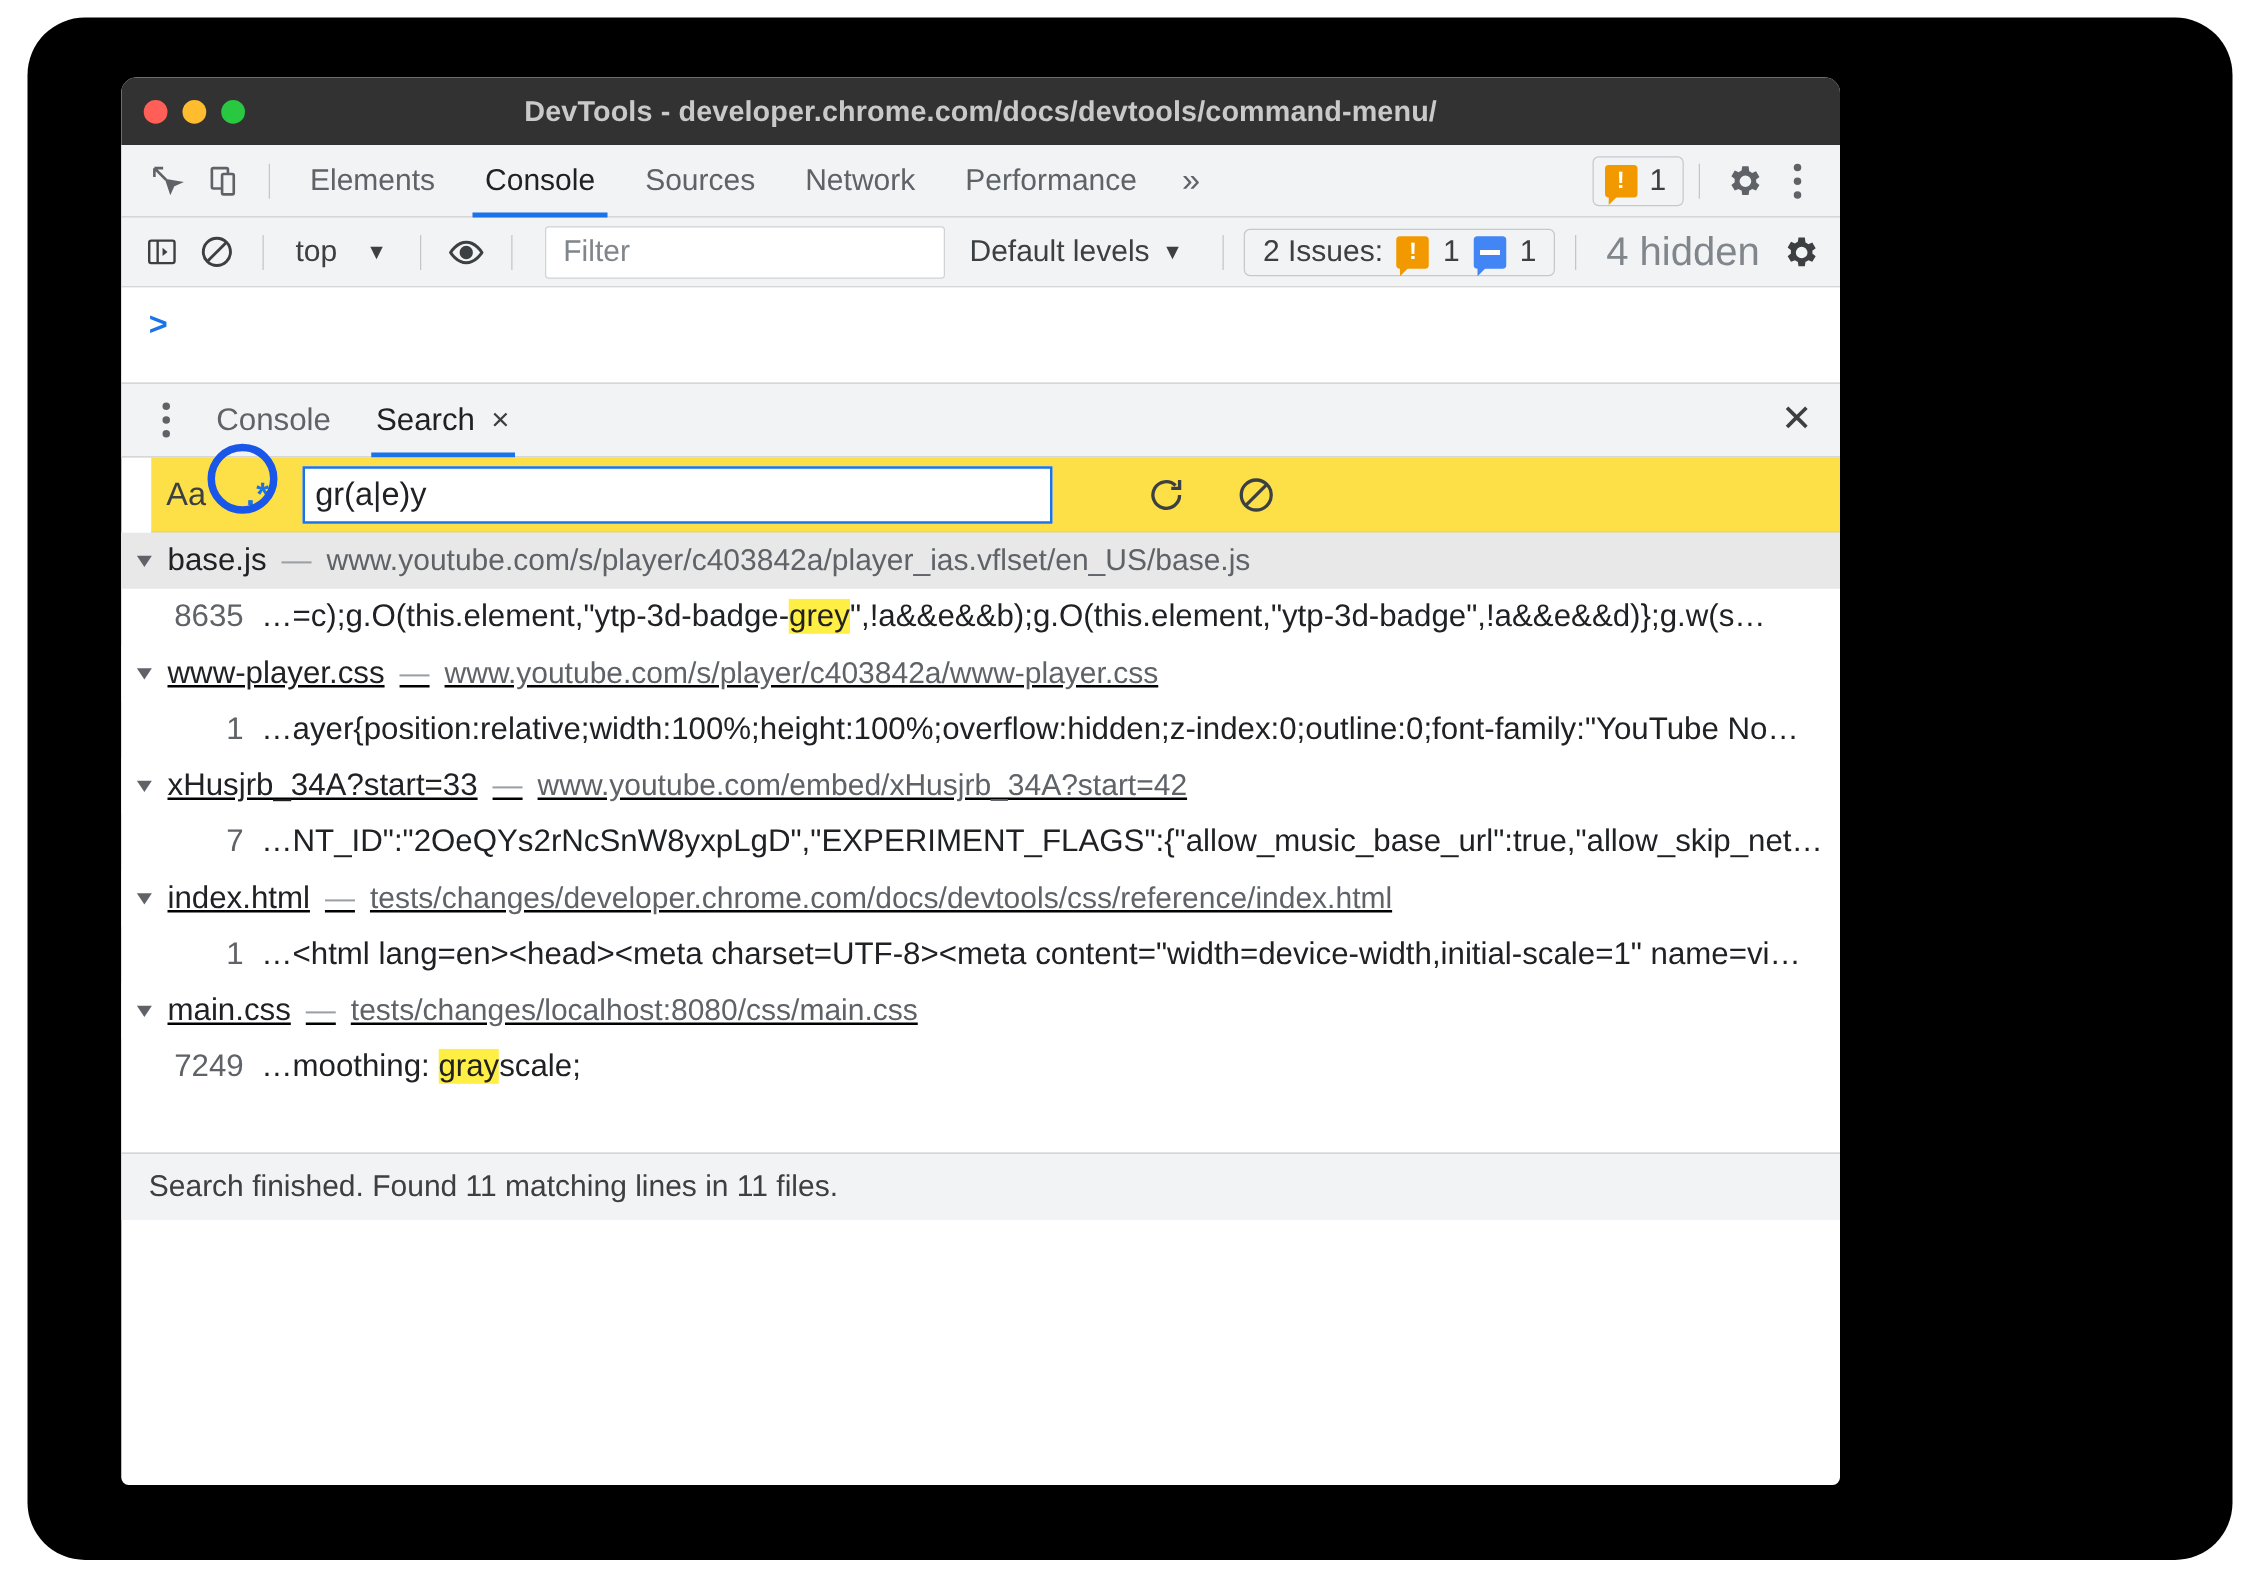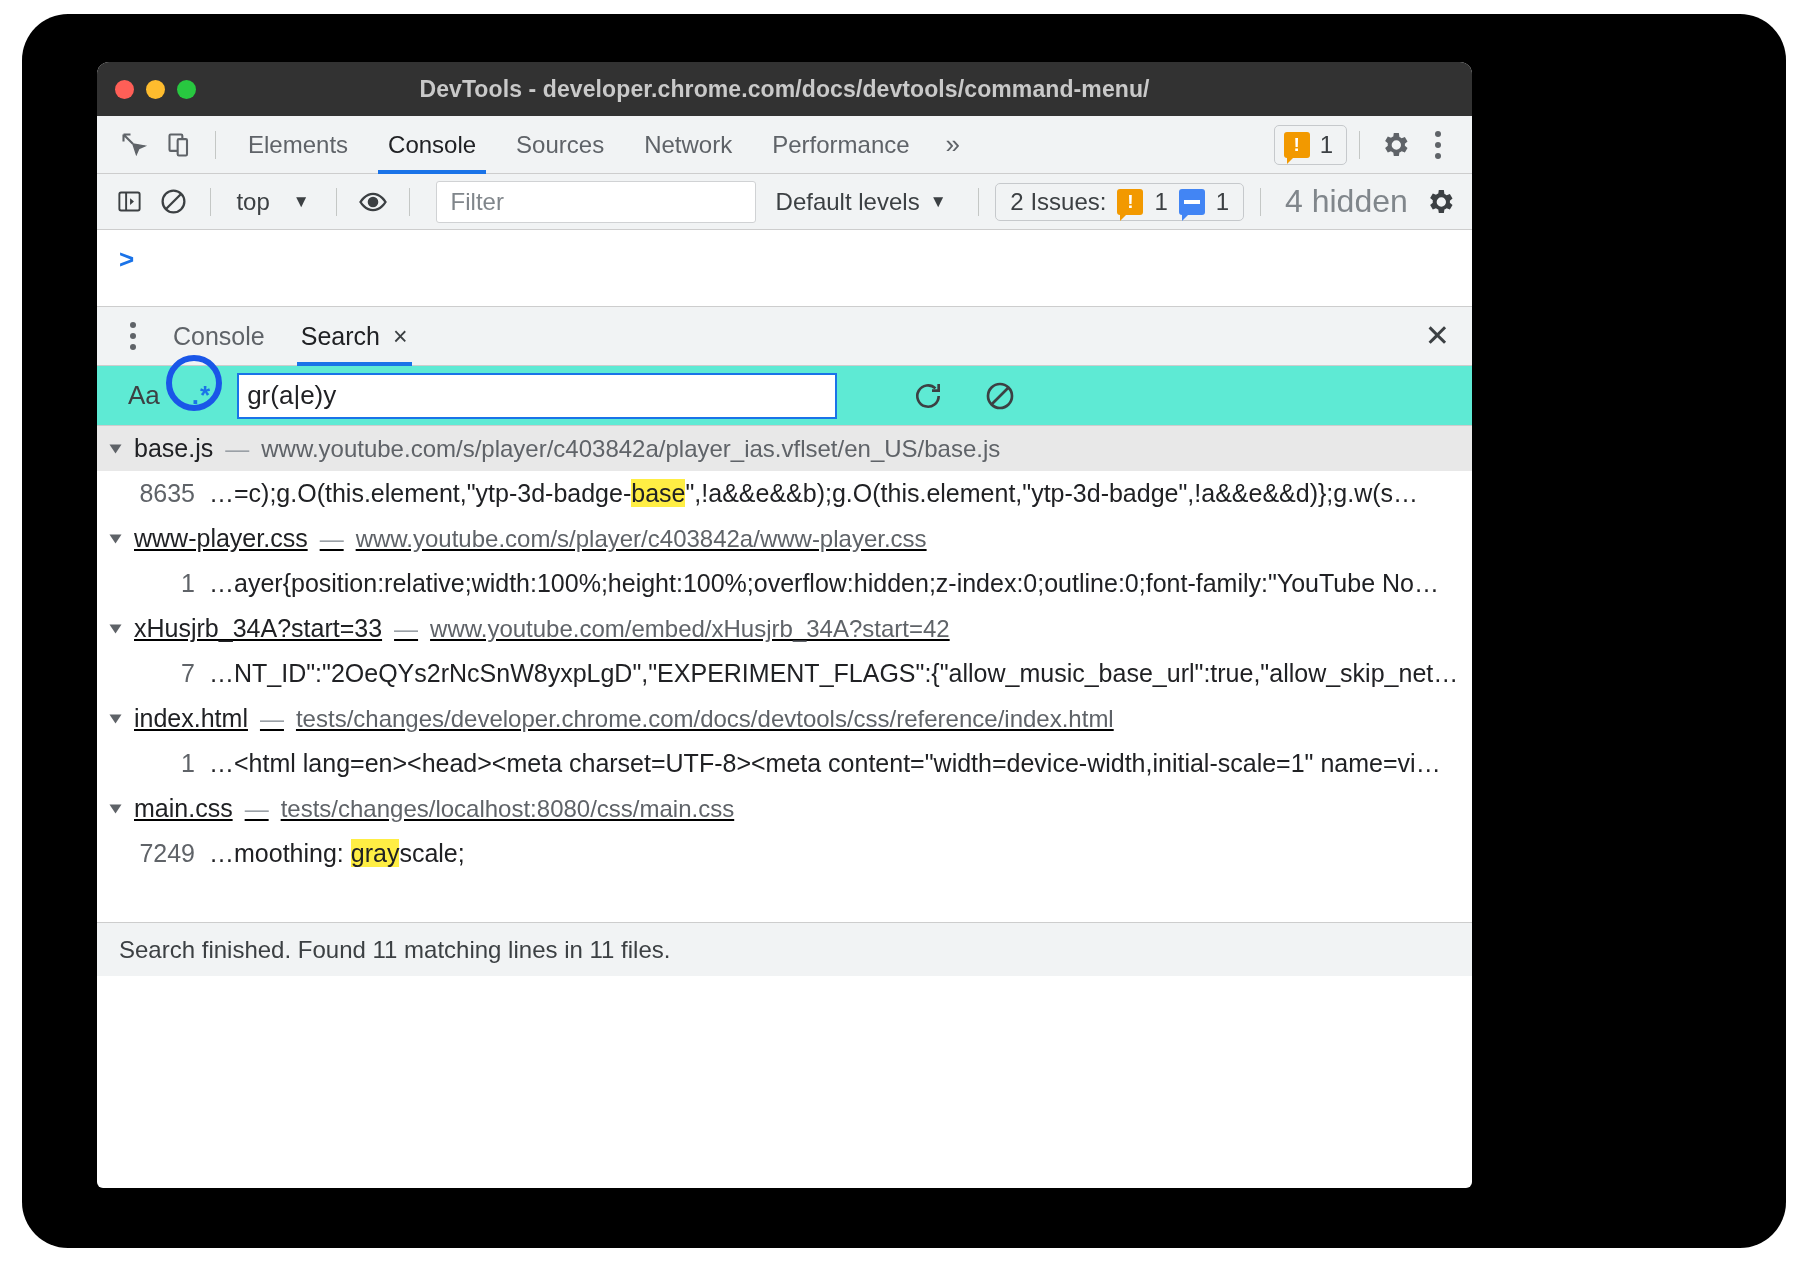--- a/index.html
+++ b/index.html
@@ -233,26 +233,27 @@
   }
   .dtab .xclose { font-size: 25px; color: #3c4043; }
   .drawer-close {
     margin-left: auto; margin-right: 22px;
     font-size: 30px; color: #3c4043;
     line-height: 1;
   }
   
   .searchbar {
     height: 60px;
-    background: #5eead4;
+    background: #fde047;
     border-bottom: 1px solid #cdcdcd;
     display: flex; align-items: center;
-    padding-left: 21px;
+    padding-left: 2px;
     gap: 10px;
     position: relative;
+    margin-left: 24px;
   }
   .aa-btn {
     font-size: 26px; color: #3c4043;
     padding: 2px 10px;
   }
   .regex-btn {
     font-size: 26px; color: #1a73e8;
     font-weight: bold;
     padding: 2px 12px;
     letter-spacing: 1px;
@@ -505,21 +506,21 @@
 
     <div class="results" id="results">
         <div class="res-group">
           <span class="tri"></span>
           <span class="res-file">base.js</span>
           <span class="res-dash">—</span>
           <span class="res-url">www.youtube.com/s/player/c403842a/player_ias.vflset/en_US/base.js</span>
         </div>
         <div class="res-line">
           <span class="res-num">8635</span>
-          <span class="res-text"><span>…=c);g.O(this.element,"ytp-3d-badge-</span><span class="hl">base</span><span>",!a&amp;&amp;e&amp;&amp;b);g.O(this.element,"ytp-3d-badge",!a&amp;&amp;e&amp;&amp;d)};g.w(s…</span></span>
+          <span class="res-text"><span>…=c);g.O(this.element,"ytp-3d-badge-</span><span class="hl">grey</span><span>",!a&amp;&amp;e&amp;&amp;b);g.O(this.element,"ytp-3d-badge",!a&amp;&amp;e&amp;&amp;d)};g.w(s…</span></span>
         </div>
         <div class="res-group plain">
           <span class="tri"></span>
           <span class="res-file">www-player.css</span>
           <span class="res-dash">—</span>
           <span class="res-url">www.youtube.com/s/player/c403842a/www-player.css</span>
         </div>
         <div class="res-line">
           <span class="res-num">1</span>
           <span class="res-text"><span>…ayer{position:relative;width:100%;height:100%;overflow:hidden;z-index:0;outline:0;font-family:"YouTube No…</span></span>

